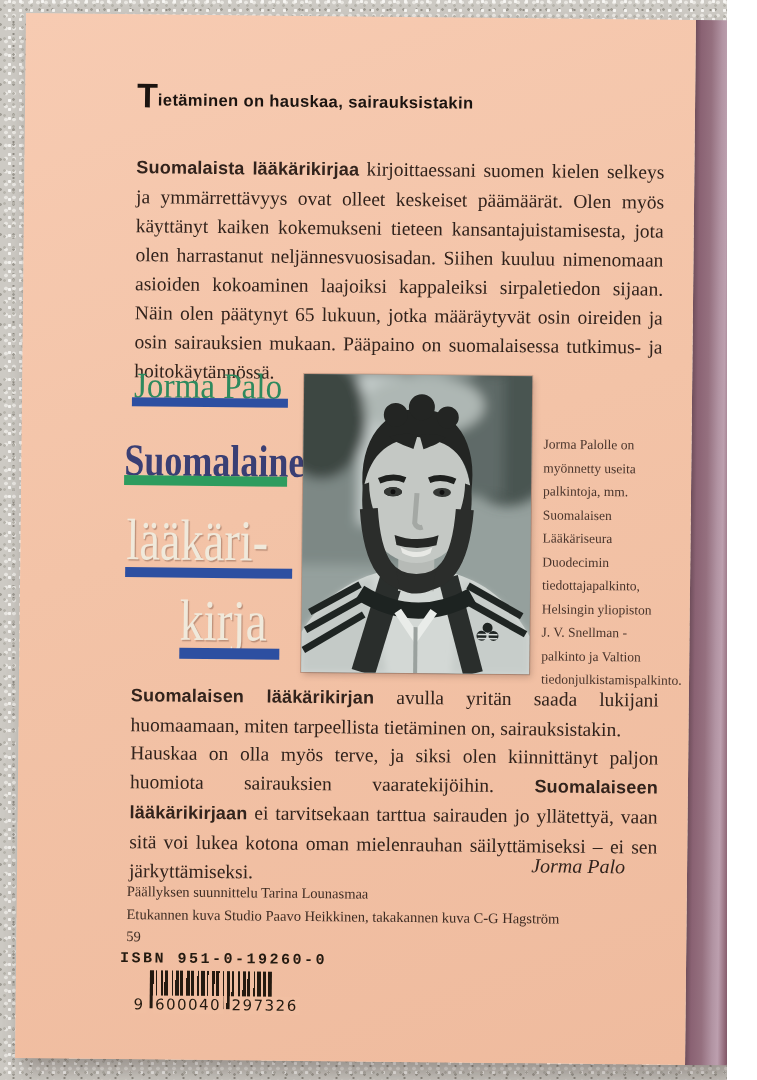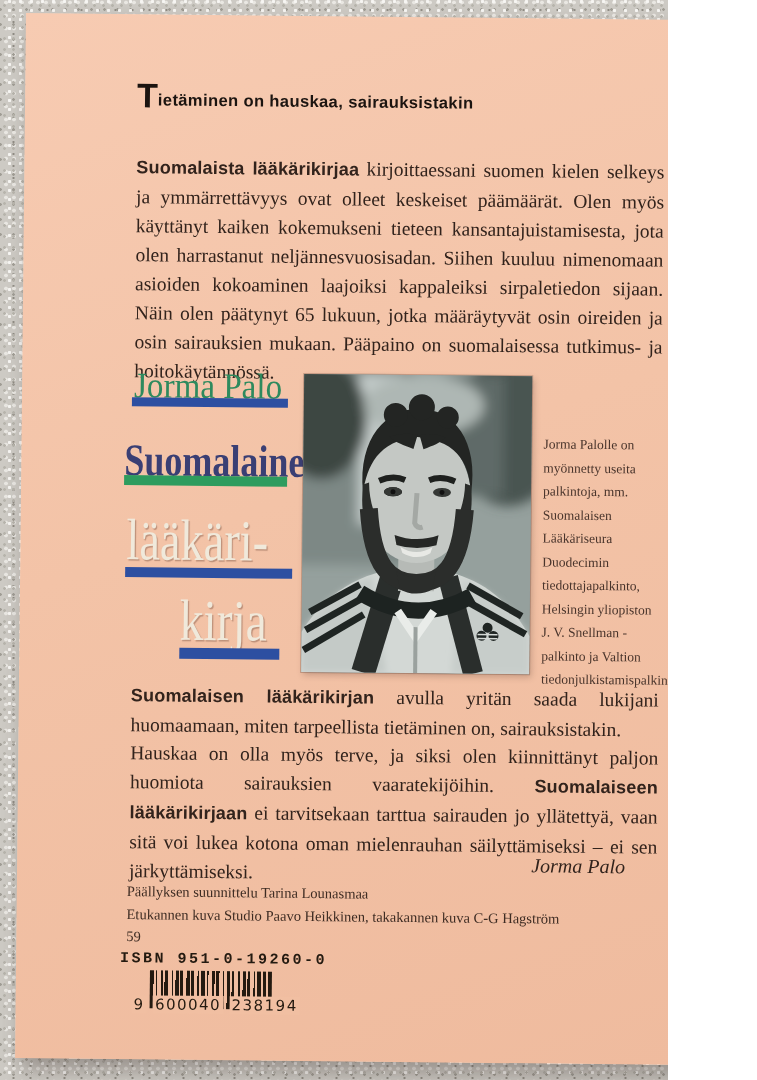--- a/index.html
+++ b/index.html
@@ -1,17 +1,17 @@
 <!DOCTYPE html>
 <html><head>
 <meta charset="utf-8">
 <style>
   html,body{margin:0;padding:0;}
   .stage{
-    position:relative; width:668px; height:1080px; overflow:hidden;
+    position:relative; width:727px; height:1080px; overflow:hidden;
     background:
       radial-gradient(circle, #b7b4ac 1px, transparent 1.7px) 0 0/9px 11px,
       radial-gradient(circle, #f6f5f2 1.3px, transparent 2px) 4px 6px/11px 9px,
       radial-gradient(circle, #a09d95 1px, transparent 1.6px) 7px 2px/13px 15px,
       radial-gradient(circle, #e9e7e2 1.5px, transparent 2.2px) 2px 9px/8px 13px,
       radial-gradient(circle, #8f8c84 .8px, transparent 1.4px) 5px 4px/17px 12px,
       #cdcac4;
     font-family:"Liberation Serif", serif;
   }
   .book{
@@ -217,20 +217,20 @@
         <div>Etukannen kuva Studio Paavo Heikkinen, takakannen kuva C-G Hagström</div>
         <div>59</div>
       </div>
 
       <div class="isbn-area">
         <div class="isbn">ISBN 951-0-19260-0</div>
         <div class="barcode"></div>
         <div class="ean">
           <span>9</span>
           <span>600040</span>
-          <span>238194</span>
+          <span>297326</span>
         </div>
       </div>
 
     </div>
     <div class="spine"></div>
   </div>
 </div>
 
 </body></html>

